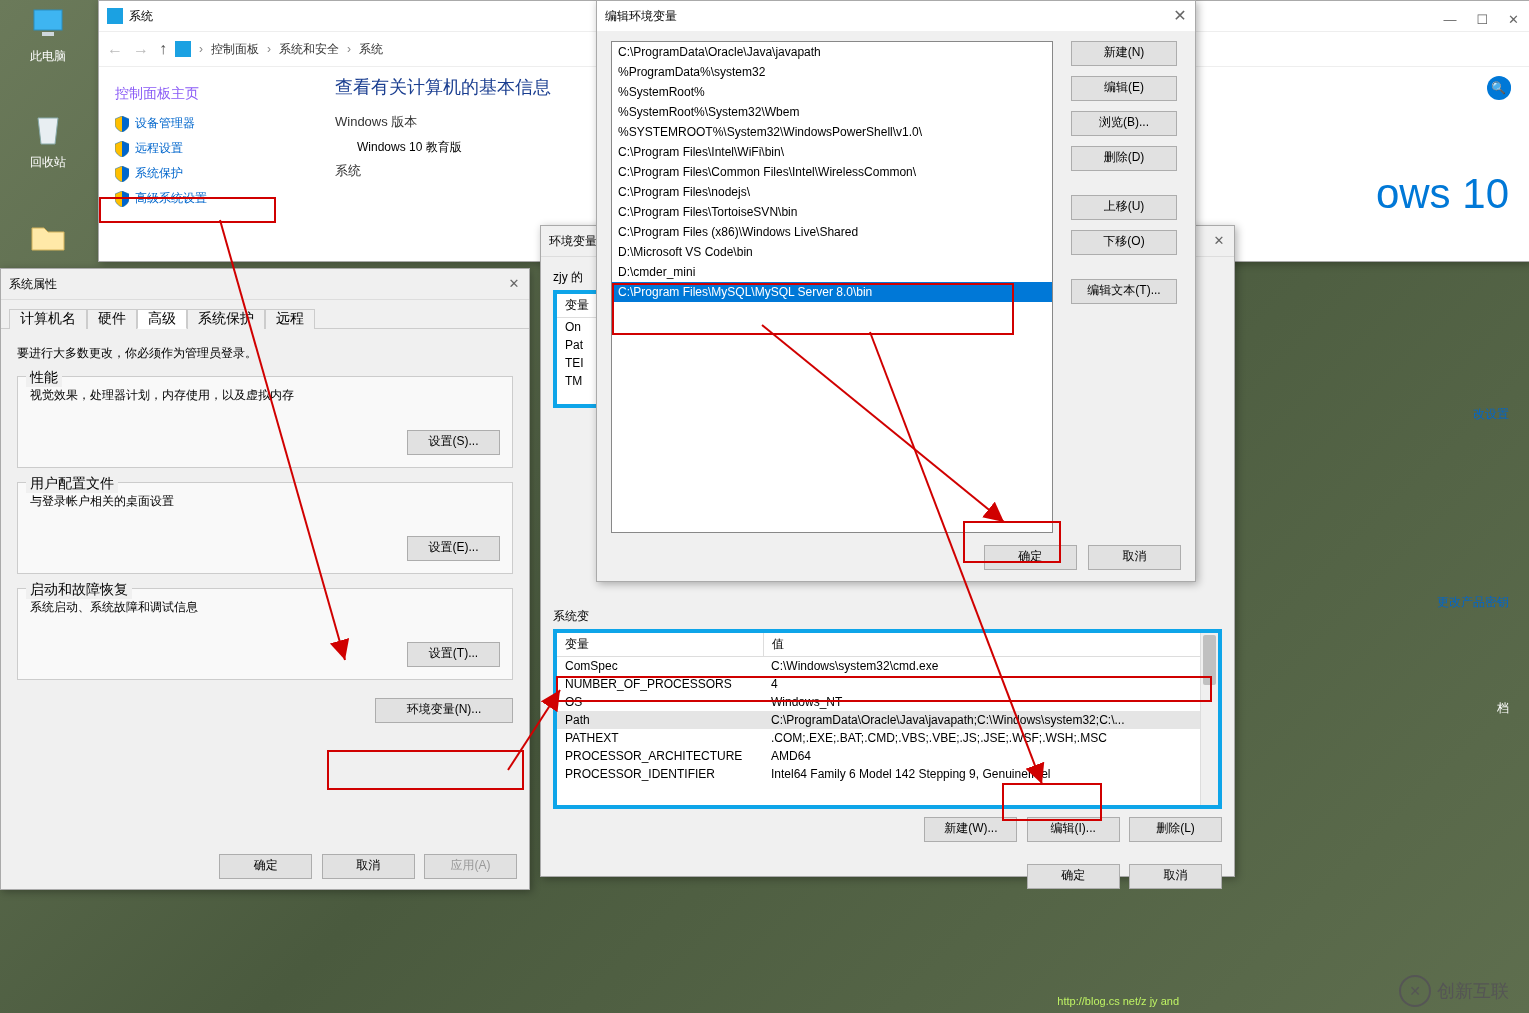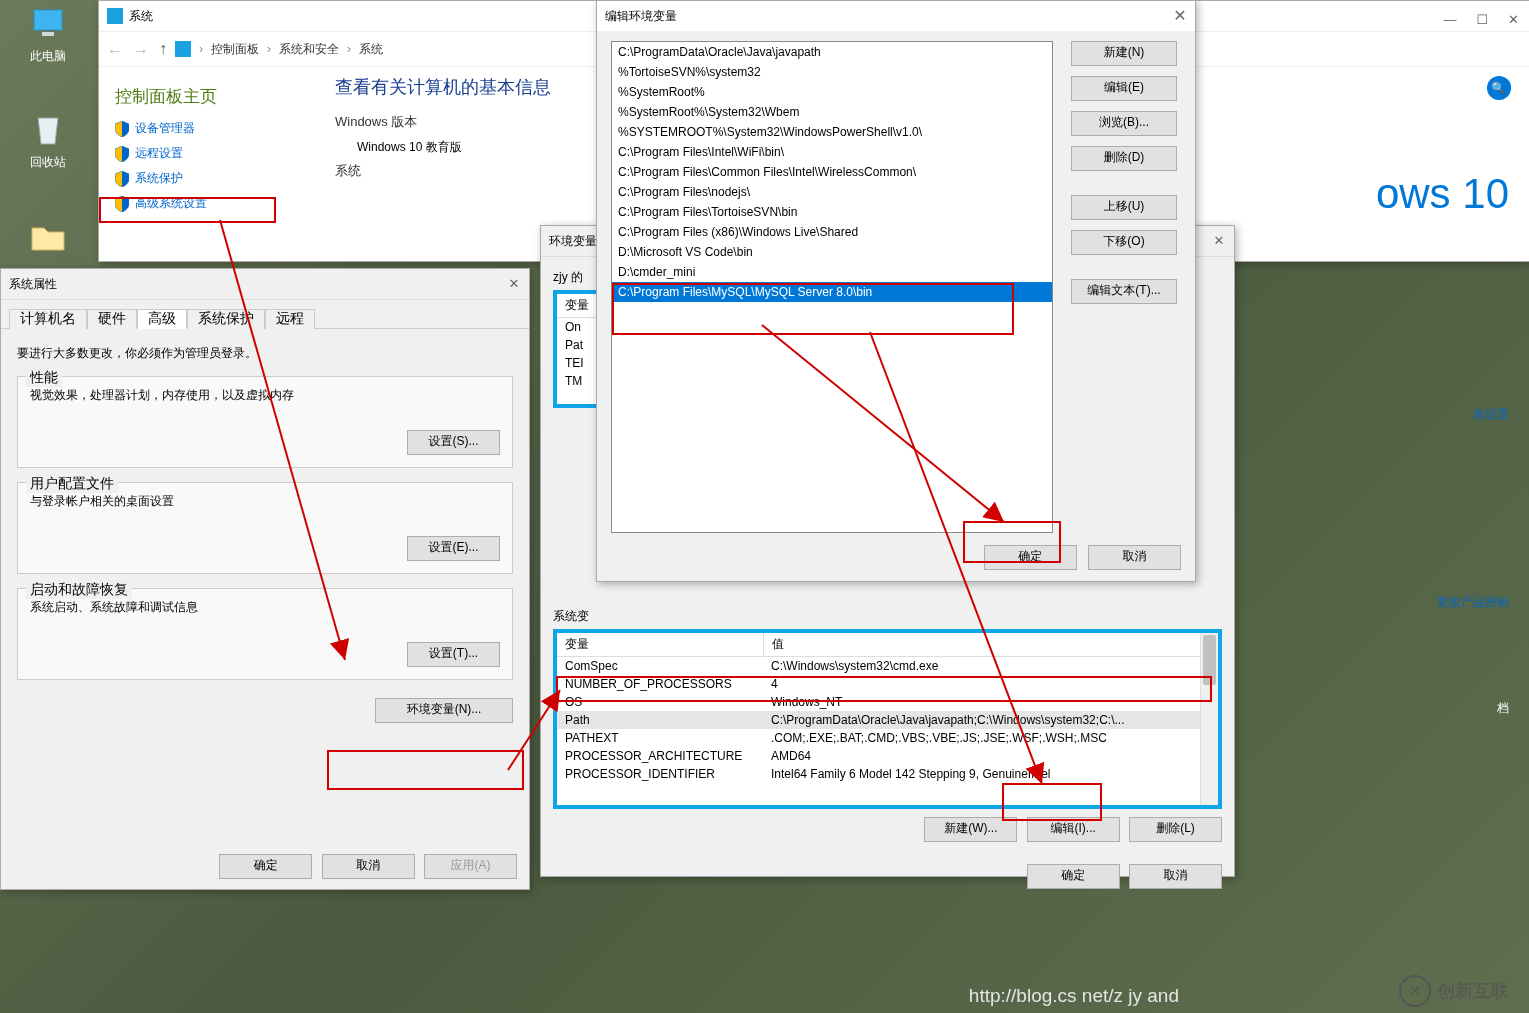--- a/index.html
+++ b/index.html
@@ -17,21 +17,21 @@
   .close-btn{width:14px;height:14px;display:inline-flex;align-items:center;justify-content:center;color:#666;cursor:pointer;font-size:13px;}
   
   
   .btn{display:inline-block;min-width:75px;height:23px;line-height:21px;text-align:center;background:#e1e1e1;border:1px solid #adadad;font-size:12px;cursor:pointer;padding:0 8px;}
   .btn.disabled{color:#999;}
   
   
   .control-panel{left:98px;top:0;width:1430px;height:260px;background:#fff;}
   .cp-body{display:flex;padding:8px 16px;height:calc(100% - 70px);}
   .cp-nav{width:200px;padding-top:10px;}
-  .cp-nav-title{font-size:17px;color:#4d7c0f;margin-bottom:12px;}
+  .cp-nav-title{font-size:14px;color:#8b5cf6;margin-bottom:12px;}
   .cp-nav-item{display:flex;align-items:center;gap:6px;color:#0066cc;margin-bottom:8px;font-size:12px;cursor:pointer;}
   .shield{width:14px;height:16px;display:inline-block;}
   .cp-main{flex:1;padding-left:20px;}
   .cp-main-title{color:#1a3e90;font-size:18px;margin-bottom:14px;}
   .cp-section-title{font-size:13px;color:#333;margin-bottom:8px;}
   
   
   .breadcrumb{height:34px;display:flex;align-items:center;padding:0 8px;border-bottom:1px solid #eee;gap:8px;font-size:12px;}
   .breadcrumb .crumb{color:#333;}
   
@@ -312,21 +312,21 @@
 </div>
 
 <div class="win editenv">
   <div class="titlebar titlebar-white" style="border-bottom:none;text-align:center;">
     <span>编辑环境变量</span>
     <span class="close-btn" style="font-size:16px;">✕</span>
   </div>
   <div>
     <div class="editenv-list" id="editenv-items">
         <div class="item">C:\ProgramData\Oracle\Java\javapath</div>
-        <div class="item">%TortoiseSVN%\system32</div>
+        <div class="item">%ProgramData%\system32</div>
         <div class="item">%SystemRoot%</div>
         <div class="item">%SystemRoot%\System32\Wbem</div>
         <div class="item">%SYSTEMROOT%\System32\WindowsPowerShell\v1.0\</div>
         <div class="item">C:\Program Files\Intel\WiFi\bin\</div>
         <div class="item">C:\Program Files\Common Files\Intel\WirelessCommon\</div>
         <div class="item">C:\Program Files\nodejs\</div>
         <div class="item">C:\Program Files\TortoiseSVN\bin</div>
         <div class="item">C:\Program Files (x86)\Windows Live\Shared</div>
         <div class="item">D:\Microsoft VS Code\bin</div>
         <div class="item">D:\cmder_mini</div>
@@ -360,17 +360,17 @@
       <marker id="ah" markerWidth="12" markerHeight="12" refX="10" refY="5" orient="auto">
         <path d="M0,0 L10,5 L0,10 z" fill="#d00000"></path>
       </marker>
     </defs>
   <line x1="220" y1="220" x2="345" y2="660" stroke="#d00000" stroke-width="2" marker-end="url(#ah)"></line>
   <line x1="508" y1="770" x2="560" y2="690" stroke="#d00000" stroke-width="2" marker-end="url(#ah)"></line>
   <line x1="762" y1="325" x2="1004" y2="522" stroke="#d00000" stroke-width="2" marker-end="url(#ah)"></line>
   <line x1="870" y1="332" x2="1042" y2="784" stroke="#d00000" stroke-width="2" marker-end="url(#ah)"></line>
 </svg>
 
-<div style="position:absolute;bottom:6px;right:350px;color:#e5e5e5;font-size:19px;">http://blog.cs    net/z jy and</div>
+<div style="position:absolute;bottom:6px;right:350px;color:#bef264;font-size:11px;">http://blog.cs    net/z jy and</div>
 <div style="position:absolute;bottom:6px;right:20px;display:flex;align-items:center;gap:6px;color:#555;font-size:18px;">
   <span style="width:28px;height:28px;border:2px solid #555;border-radius:50%;display:inline-flex;align-items:center;justify-content:center;font-size:14px;">✕</span>
   <span>创新互联</span>
 </div>
 
 </body></html>

